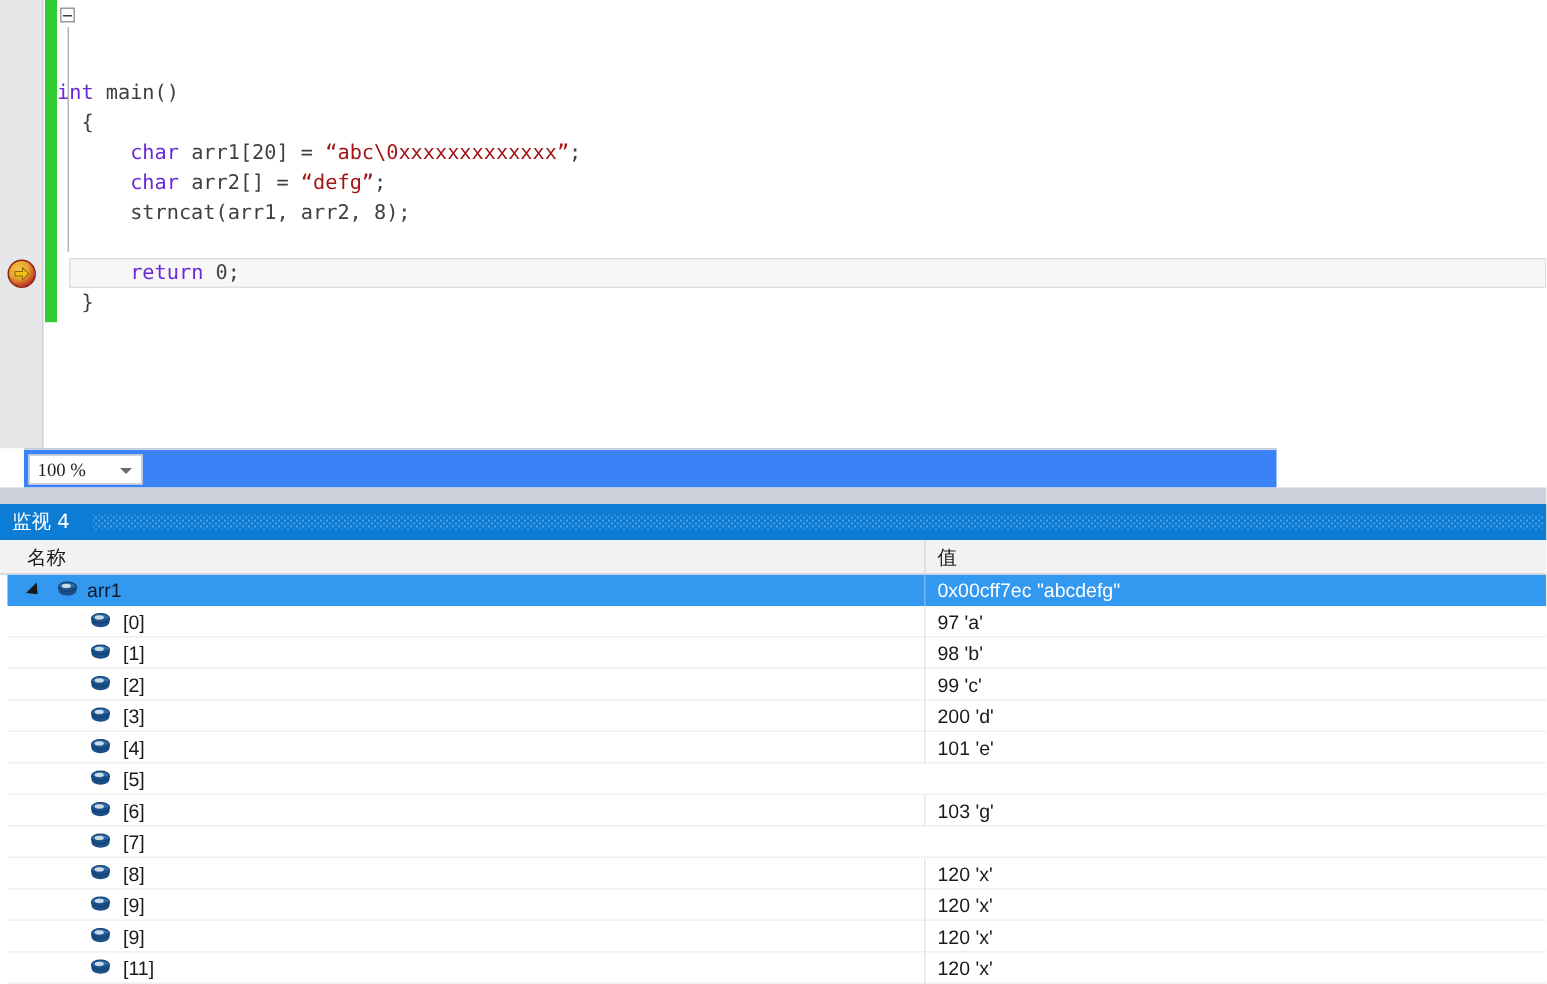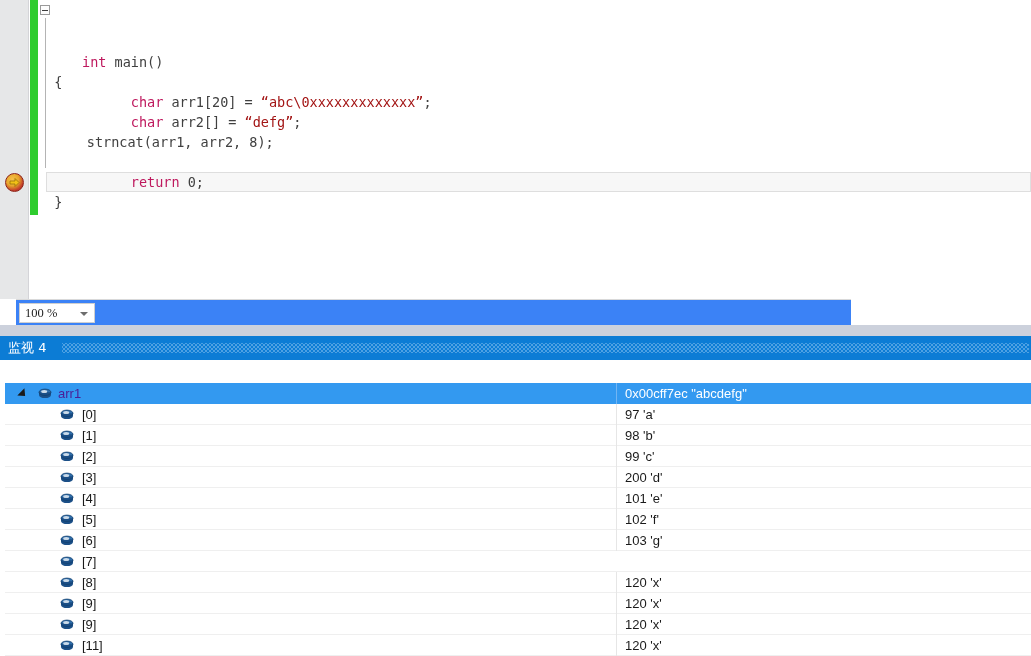--- a/index.html
+++ b/index.html
@@ -54,21 +54,21 @@
     position: absolute; left: 38px; top: 0;
     width: 993px; height: 299px;
     background: #ffffff;
     font-family: "DejaVu Sans Mono", "Liberation Mono", monospace;
     font-size: 13.5px;
     line-height: 20px;
     color: #000000;
     white-space: pre;
   }
   .code-line { position: absolute; left: 0; height: 20px; white-space: pre; }
-  .kw   { color: #be185d; padding-left: 44px; }
+  .kw   { color: #6d28d9; }
   .str  { color: #a31515; }
   .plain{ color: #404040; }
 
   
   .collapse-box {
     position: absolute; left: 2px; top: 5px;
     width: 10px; height: 10px;
     border: 1px solid #9a9a9a;
     background: #fdfdfd;
   }
@@ -206,21 +206,21 @@
     border-bottom: 5px solid transparent;
     border-left: 6px solid #2b2b2b;
   }
   .row.sel .expander { border-left-color: #1a1a1a; }
 
   .var-icon { position: absolute; top: 4px; width: 14px; height: 13px; }
   .row-name-txt {
     position: absolute; font-size: 13px; color: #1a1a1a;
     font-family: "Liberation Sans", sans-serif;
   }
-  .row.sel .row-name-txt { color: #4c1d95; }
+  .row.sel .row-name-txt { color: #0f172a; }
 
   .indent-0 .var-icon { left: 38px; }
   .indent-0 .row-name-txt { left: 58px; }
   .indent-1 .var-icon { left: 60px; }
   .indent-1 .row-name-txt { left: 82px; }
 
   
   .rows::before {
     content: ""; position: absolute; left: 0; top: 0;
     width: 5px; height: 273px; background: #ffffff;
@@ -262,20 +262,24 @@
 
   <div class="panel-gap"></div>
 
   <div class="watch">
 
     <div class="watch-tabstrip">
       <span class="watch-tab-label">监视 4</span>
       <span class="watch-dots"></span>
     </div>
 
+    <div class="watch-header">
+      <div class="col-name-h">名称</div>
+      <div class="col-val-h">值</div>
+    </div>
 
     <div class="rows" id="watch-rows">
         <div class="row indent-0 sel">
           <div class="cell-name">
             <span class="expander" style="transform: rotate(45deg);"></span>
             <span class="var-icon"><svg width="14" height="13" viewBox="0 0 14 13">
                 <ellipse cx="7" cy="4.3" rx="6" ry="3.2" fill="#2f6fad"></ellipse>
                 <path d="M1 4.3 v2.6 a6 3.2 0 0 0 12 0 v-2.6 z" fill="#1b4f87"></path>
                 <ellipse cx="7" cy="4.3" rx="6" ry="3.2" fill="none" stroke="#13406f" stroke-width="0.8"></ellipse>
                 <ellipse cx="6.2" cy="3.6" rx="3" ry="1.5" fill="#ffffff" opacity="0.75"></ellipse>
@@ -347,21 +351,20 @@
         <div class="row indent-1">
           <div class="cell-name">
             <span class="var-icon"><svg width="14" height="13" viewBox="0 0 14 13">
                 <ellipse cx="7" cy="4.3" rx="6" ry="3.2" fill="#2f6fad"></ellipse>
                 <path d="M1 4.3 v2.6 a6 3.2 0 0 0 12 0 v-2.6 z" fill="#1b4f87"></path>
                 <ellipse cx="7" cy="4.3" rx="6" ry="3.2" fill="none" stroke="#13406f" stroke-width="0.8"></ellipse>
                 <ellipse cx="6.2" cy="3.6" rx="3" ry="1.5" fill="#ffffff" opacity="0.75"></ellipse>
               </svg></span>
             <span class="row-name-txt">[5]</span>
           </div>
-          <div class="cell-val">102 'f'</div>
         </div>
         <div class="row indent-1">
           <div class="cell-name">
             <span class="var-icon"><svg width="14" height="13" viewBox="0 0 14 13">
                 <ellipse cx="7" cy="4.3" rx="6" ry="3.2" fill="#2f6fad"></ellipse>
                 <path d="M1 4.3 v2.6 a6 3.2 0 0 0 12 0 v-2.6 z" fill="#1b4f87"></path>
                 <ellipse cx="7" cy="4.3" rx="6" ry="3.2" fill="none" stroke="#13406f" stroke-width="0.8"></ellipse>
                 <ellipse cx="6.2" cy="3.6" rx="3" ry="1.5" fill="#ffffff" opacity="0.75"></ellipse>
               </svg></span>
             <span class="row-name-txt">[6]</span>

